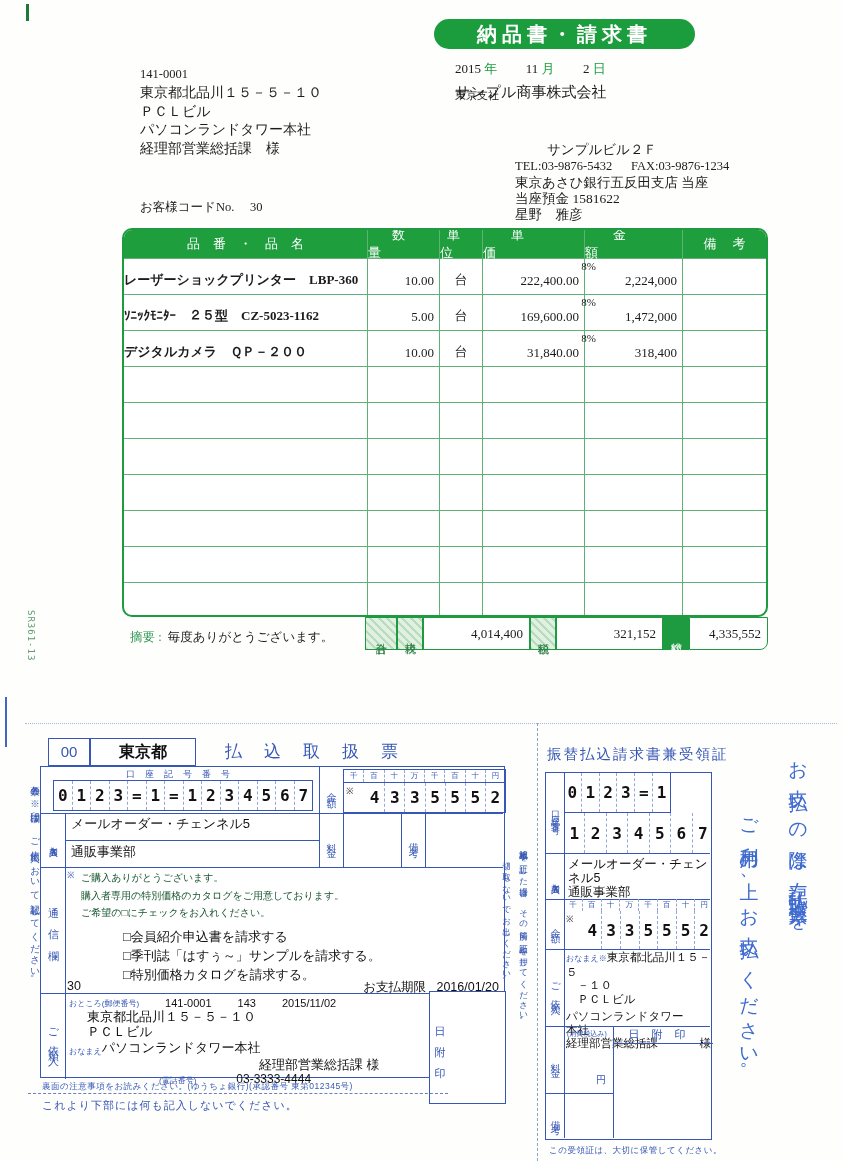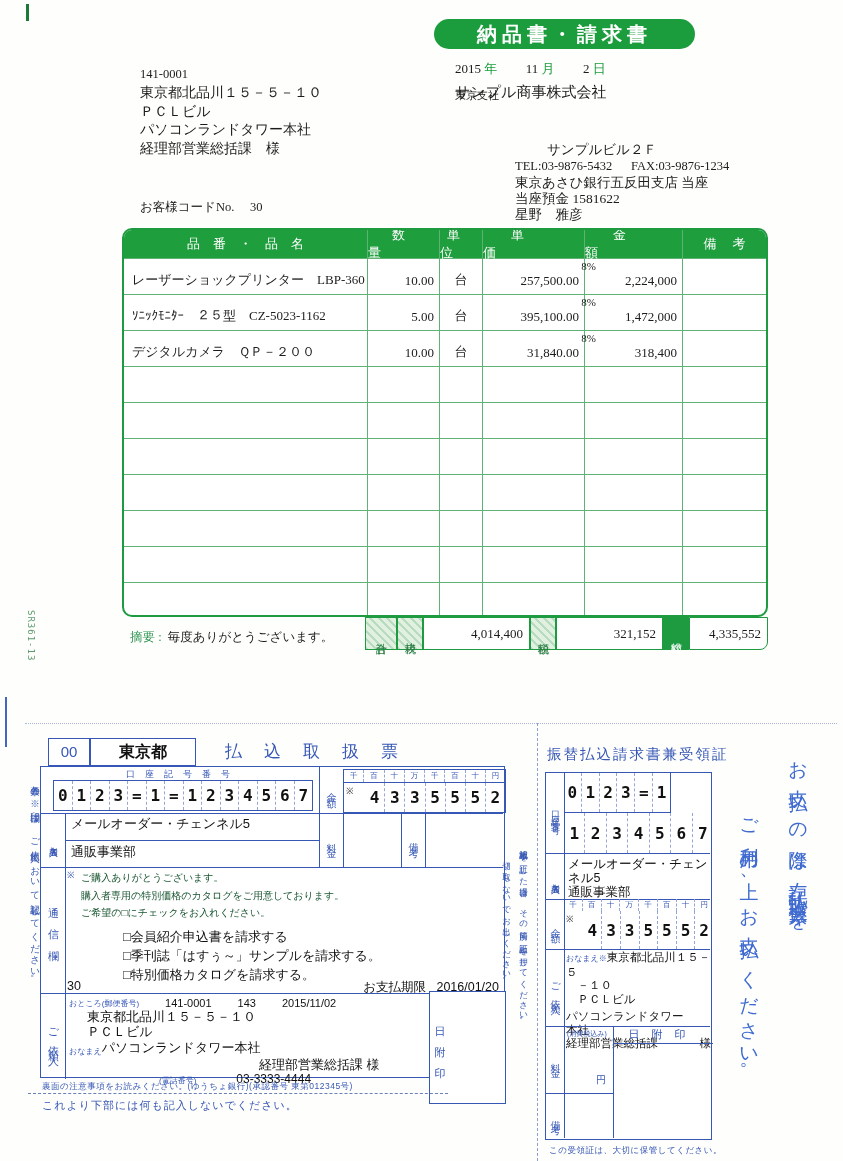--- a/index.html
+++ b/index.html
@@ -26,21 +26,21 @@
   .inv-table{left:122px;top:228px;width:646px;height:389px;border:2px solid #1e9a40;border-radius:10px;
              overflow:hidden;background:#fff;box-sizing:border-box;}
   .t-head{display:flex;height:28px;background:#1f9e3e;color:#fff;font-size:13px;}
   .t-head .c{display:flex;align-items:center;justify-content:center;}
   .t-row{display:flex;height:36px;border-top:1px solid #5fb274;font-size:13px;box-sizing:border-box;}
   .c{box-sizing:border-box;}
   .c+.c{border-left:1px solid #5fb274;}
   .c.name{width:243px;}  .c.qty{width:72px;}  .c.unit{width:43px;}
   .c.price{width:102px;} .c.amount{width:98px;} .c.note{width:88px;flex:1;}
   .t-row .c{display:flex;align-items:flex-end;padding-bottom:5px;}
-  .t-row .name{padding-left:8px;}
+  .t-row .name{padding-left:0;font-weight:bold;}
   .t-row .qty,.t-row .price,.t-row .amount{justify-content:flex-end;padding-right:5px;}
   .t-row .unit{justify-content:center;}
   .t-row .price{position:relative;}
   .tax-mark{position:absolute;top:1px;right:-12px;font-size:11px;z-index:2;background:transparent;}
   .ls-h1{letter-spacing:13px;text-indent:13px;} .ls-h2{letter-spacing:24px;text-indent:24px;}
   .ls-h3{letter-spacing:7px;text-indent:7px;}  .ls-h4{letter-spacing:28px;text-indent:28px;}
   .ls-h5{letter-spacing:16px;text-indent:16px;}
   
   .sum-box{position:absolute;top:617px;height:33px;border:1.5px solid #1e9a40;box-sizing:border-box;background:#fff;}
   .sum-label{display:flex;align-items:center;justify-content:center;color:#2c7d44;font-size:11px;
@@ -190,32 +190,32 @@
           <span class="ls-h5">備考</span>
         </div>
     </div>
 
     <div class="t-row">
       <div class="c name">レーザーショックプリンター　LBP-360</div>
       <div class="c qty">10.00</div>
       <div class="c unit">台</div>
       <div class="c price">
           <span class="tax-mark">8%</span>
-          <span>257,500.00</span>
+          <span>222,400.00</span>
         </div>
       <div class="c amount">2,224,000</div>
       <div class="c note"></div>
     </div>
     <div class="t-row">
       <div class="c name">ｿﾆｯｸﾓﾆﾀｰ　２５型　CZ-5023-1162</div>
       <div class="c qty">5.00</div>
       <div class="c unit">台</div>
       <div class="c price">
           <span class="tax-mark">8%</span>
-          <span>395,100.00</span>
+          <span>169,600.00</span>
         </div>
       <div class="c amount">1,472,000</div>
       <div class="c note"></div>
     </div>
     <div class="t-row">
       <div class="c name">デジタルカメラ　ＱＰ－２００</div>
       <div class="c qty">10.00</div>
       <div class="c unit">台</div>
       <div class="c price">
           <span class="tax-mark">8%</span>

